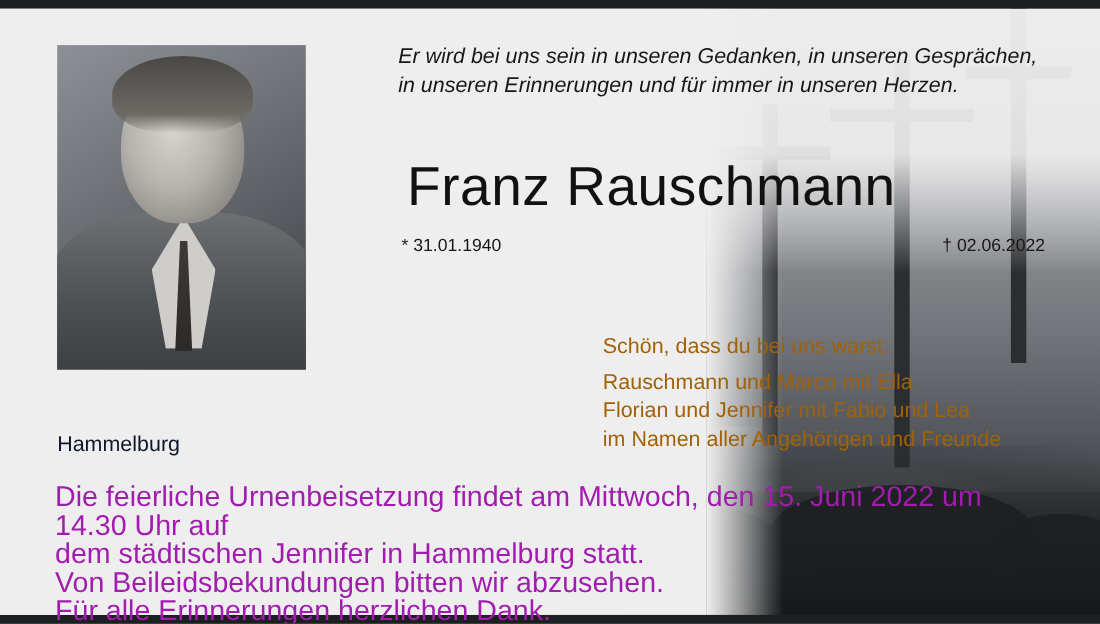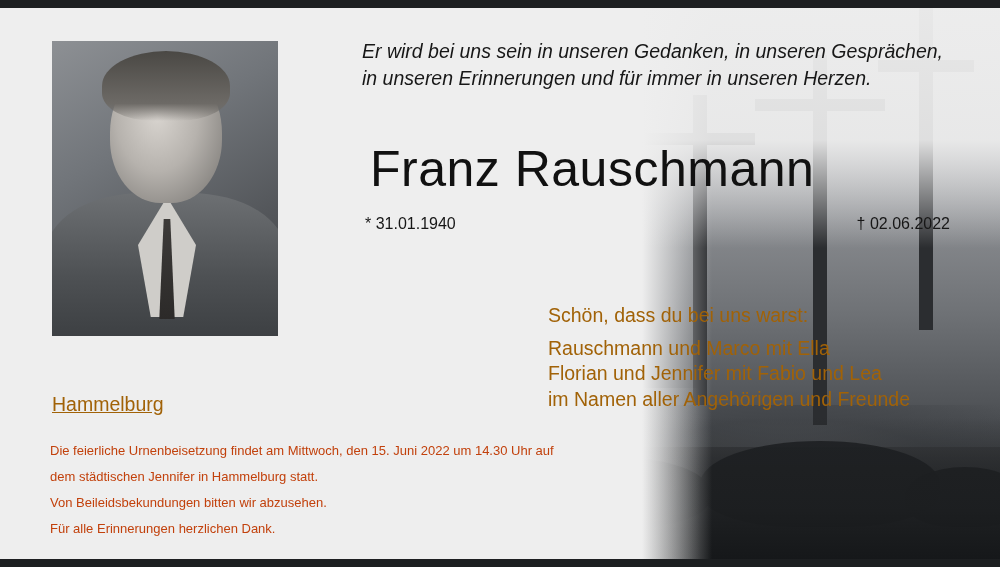--- a/index.html
+++ b/index.html
@@ -242,31 +242,30 @@
     line-height: 25.5px;
     color: #a16207;
     margin-top: 40px;
   }
   .family .lead { margin-bottom: 7px; }
   .city {
     position: absolute;
     left: 52px;
     top: 385px;
     font-size: 19.5px;
-    color: #a16207;
-    text-decoration: underline;
+    color: #0f172a;
   }
   .details {
     position: absolute;
     left: 50px;
     top: 430px;
     width: 900px;
-    font-size: 13px;
+    font-size: 26px;
     line-height: 26px;
-    color: #c2410c;
+    color: #a21caf;
   }
 </style>
 </head>
 <body>
 
 <div class="obituary">
 
   <div class="bg-photo">
     <div class="hill"></div>
     <div class="ground"></div>

